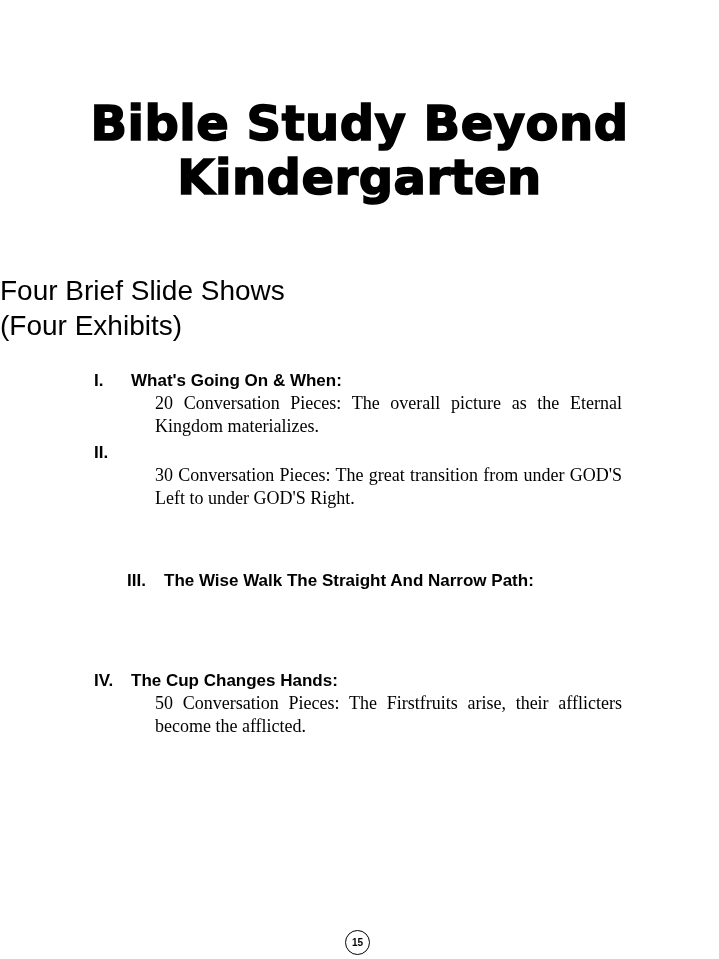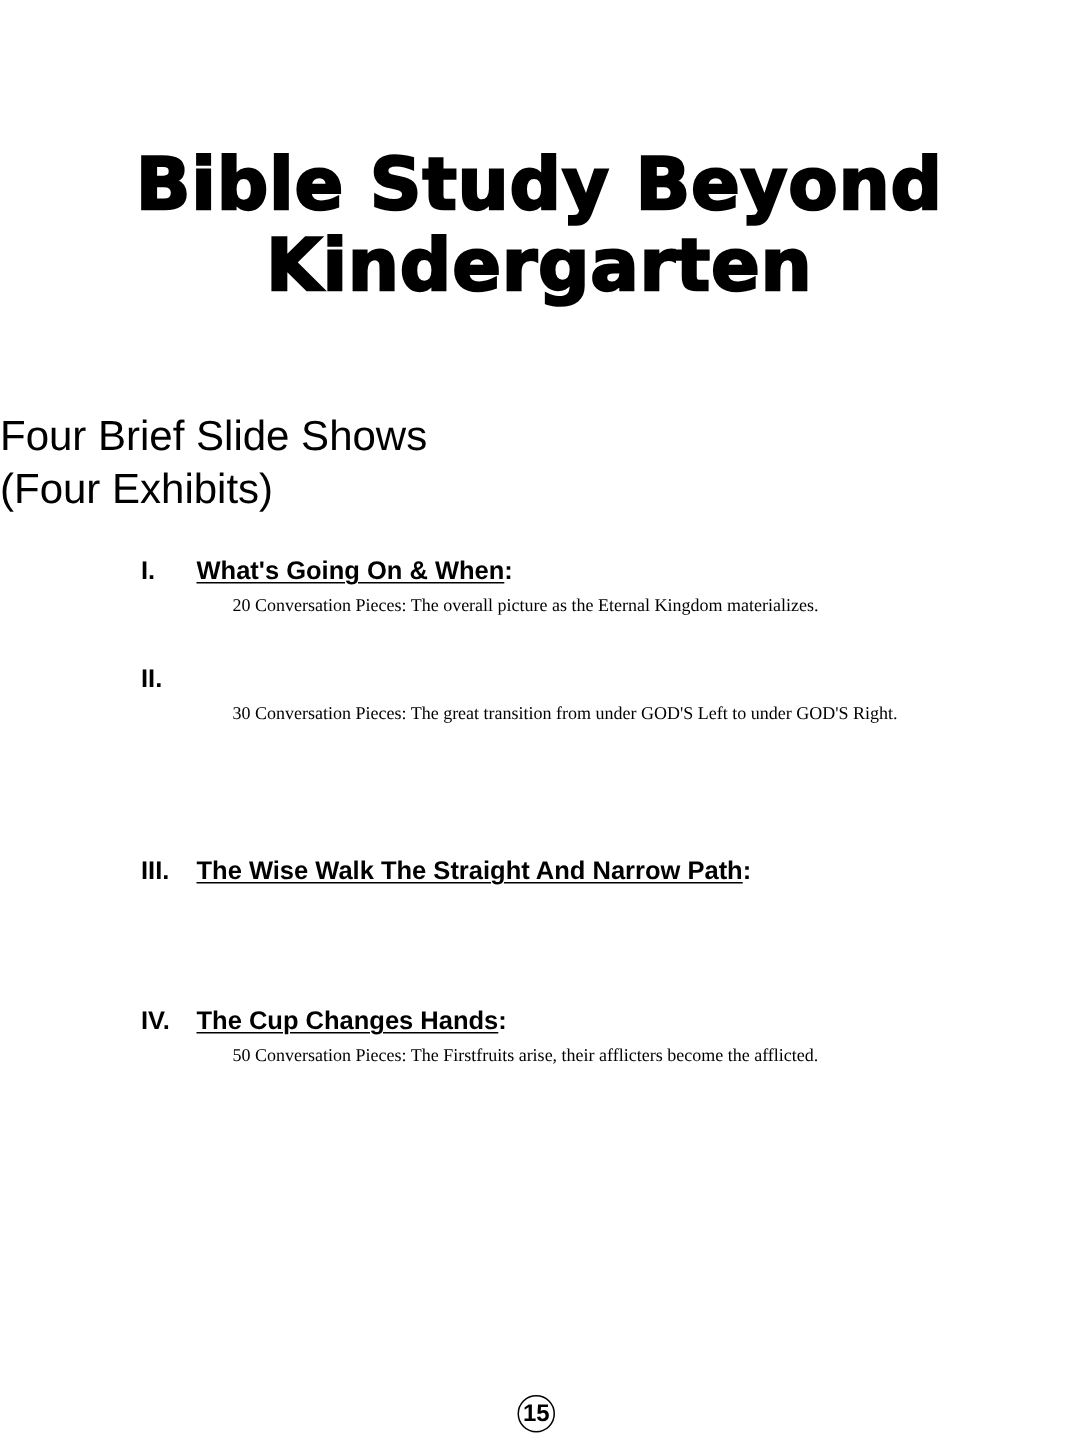--- a/index.html
+++ b/index.html
@@ -16,31 +16,31 @@
       text-align: left;
       font-family: "Liberation Sans", sans-serif; font-weight: normal;
       font-size: 28px; line-height: 35px; margin-top: 48px;
     }
     .exhibit { position: absolute; left: 94px; width: 528px; }
     .ex-head {
       font-family: "Liberation Sans", sans-serif; font-weight: bold;
       font-size: 17px; line-height: 22px; display: flex;
     }
     .ex-num { width: 37px; display: inline-block; }
-    .ex-title { text-decoration: underline; text-underline-offset: 2px; text-decoration-thickness: 1px; }
+    .ex-title { text-underline-offset: 2px; text-decoration-thickness: 1px; }
     .ex-desc {
       margin-left: 61px;
-      font-family: "Liberation Serif", serif; font-size: 12px; line-height: 23px;
+      font-family: "Liberation Serif", serif; font-size: 18px; line-height: 23px;
       text-align: justify; text-align-last: left;
     }
     .pagenum {
       position: absolute; left: 345px; top: 930px;
       width: 25px; height: 25px; border: 1.5px solid #000; border-radius: 50%;
       box-sizing: border-box;
-      font-family: "Liberation Sans", sans-serif; font-weight: bold; font-size: 16px;
+      font-family: "Liberation Sans", sans-serif; font-weight: bold; font-size: 10px;
       display: flex; align-items: center; justify-content: center;
     }
   </style>
 </head>
 <body>
 
 <div>
   <div class="title">
     <div>Bible Study Beyond</div>
     <div>Kindergarten</div>
@@ -59,21 +59,21 @@
     <div class="ex-desc">20 Conversation Pieces:  The overall picture as the Eternal Kingdom materializes.</div>
   </div>
 
   <div class="exhibit" style="top:442px;">
     <div class="ex-head">
       <span class="ex-num">II.</span>
     </div>
     <div class="ex-desc">30 Conversation Pieces:  The great transition from under GOD'S Left to under GOD'S Right.</div>
   </div>
 
-  <div class="exhibit" style="top:570px;">
+  <div class="exhibit" style="top:570px;margin-left:33px;">
     <div class="ex-head">
       <span class="ex-num">III.</span>
       <span><span class="ex-title">The Wise Walk The Straight And Narrow Path</span><span>:</span></span>
     </div>
   </div>
 
   <div class="exhibit" style="top:670px;">
     <div class="ex-head">
       <span class="ex-num">IV.</span>
       <span><span class="ex-title">The Cup Changes Hands</span><span>:</span></span>

